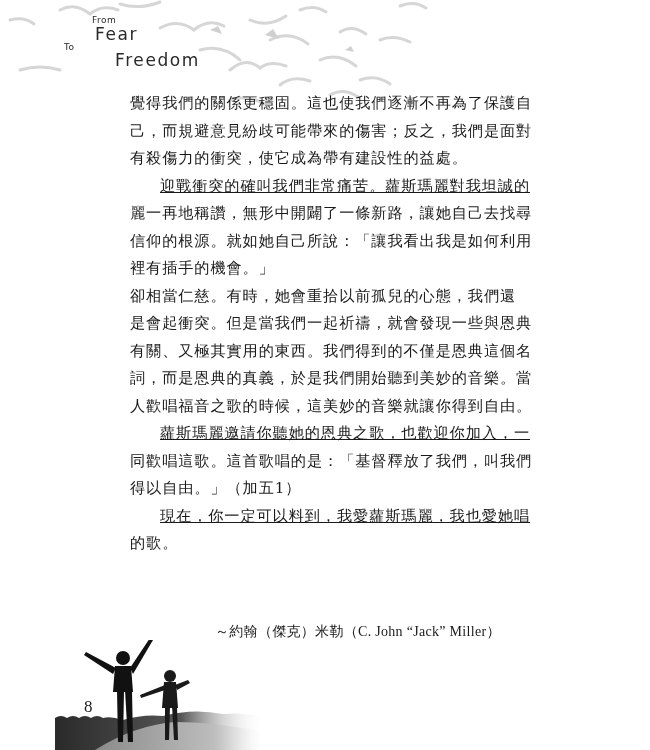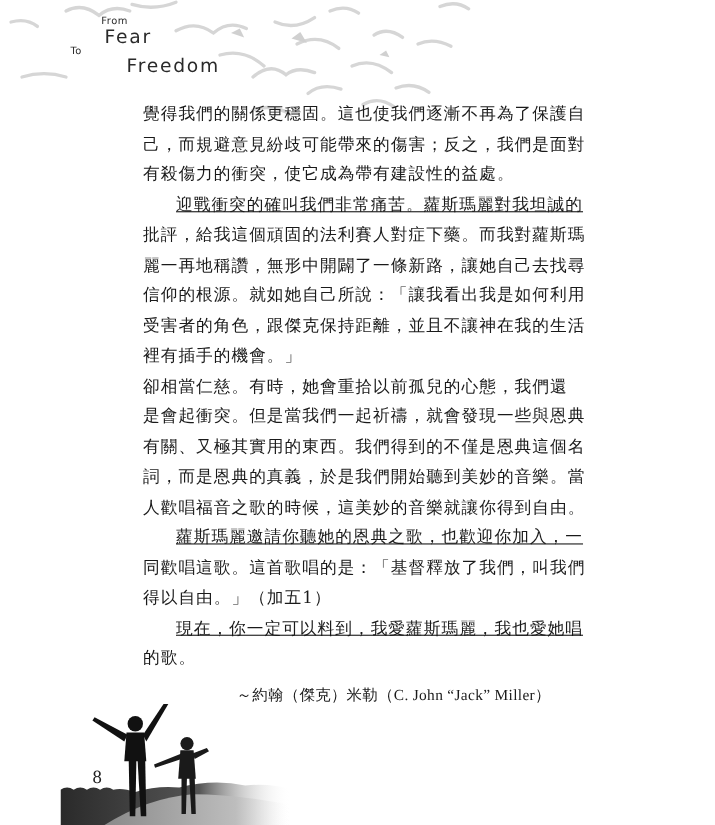--- a/index.html
+++ b/index.html
@@ -67,24 +67,22 @@
   <span class="h-fear">Fear</span>
   <span class="h-to">To</span>
   <span class="h-freedom">Freedom</span>
 </div>
 
 <div class="body-text">
   <div class="line">覺得我們的關係更穩固。這也使我們逐漸不再為了保護自</div>
   <div class="line">己，而規避意見紛歧可能帶來的傷害；反之，我們是面對</div>
   <div class="line">有殺傷力的衝突，使它成為帶有建設性的益處。</div>
   <div class="line indent">迎戰衝突的確叫我們非常痛苦。蘿斯瑪麗對我坦誠的</div>
-  <div class="line">批評，給我這個頑固的法利賽人對症下藥。而我對蘿斯瑪</div>
   <div class="line">麗一再地稱讚，無形中開闢了一條新路，讓她自己去找尋</div>
   <div class="line">信仰的根源。就如她自己所說：「讓我看出我是如何利用</div>
-  <div class="line">受害者的角色，跟傑克保持距離，並且不讓神在我的生活</div>
   <div class="line">裡有插手的機會。」</div>
   <div class="line">卻相當仁慈。有時，她會重拾以前孤兒的心態，我們還</div>
   <div class="line">是會起衝突。但是當我們一起祈禱，就會發現一些與恩典</div>
   <div class="line">有關、又極其實用的東西。我們得到的不僅是恩典這個名</div>
   <div class="line">詞，而是恩典的真義，於是我們開始聽到美妙的音樂。當</div>
   <div class="line">人歡唱福音之歌的時候，這美妙的音樂就讓你得到自由。</div>
   <div class="line indent">蘿斯瑪麗邀請你聽她的恩典之歌，也歡迎你加入，一</div>
   <div class="line">同歡唱這歌。這首歌唱的是：「基督釋放了我們，叫我們</div>
   <div class="line">得以自由。」（加五1）</div>
   <div class="line indent">現在，你一定可以料到，我愛蘿斯瑪麗，我也愛她唱</div>

